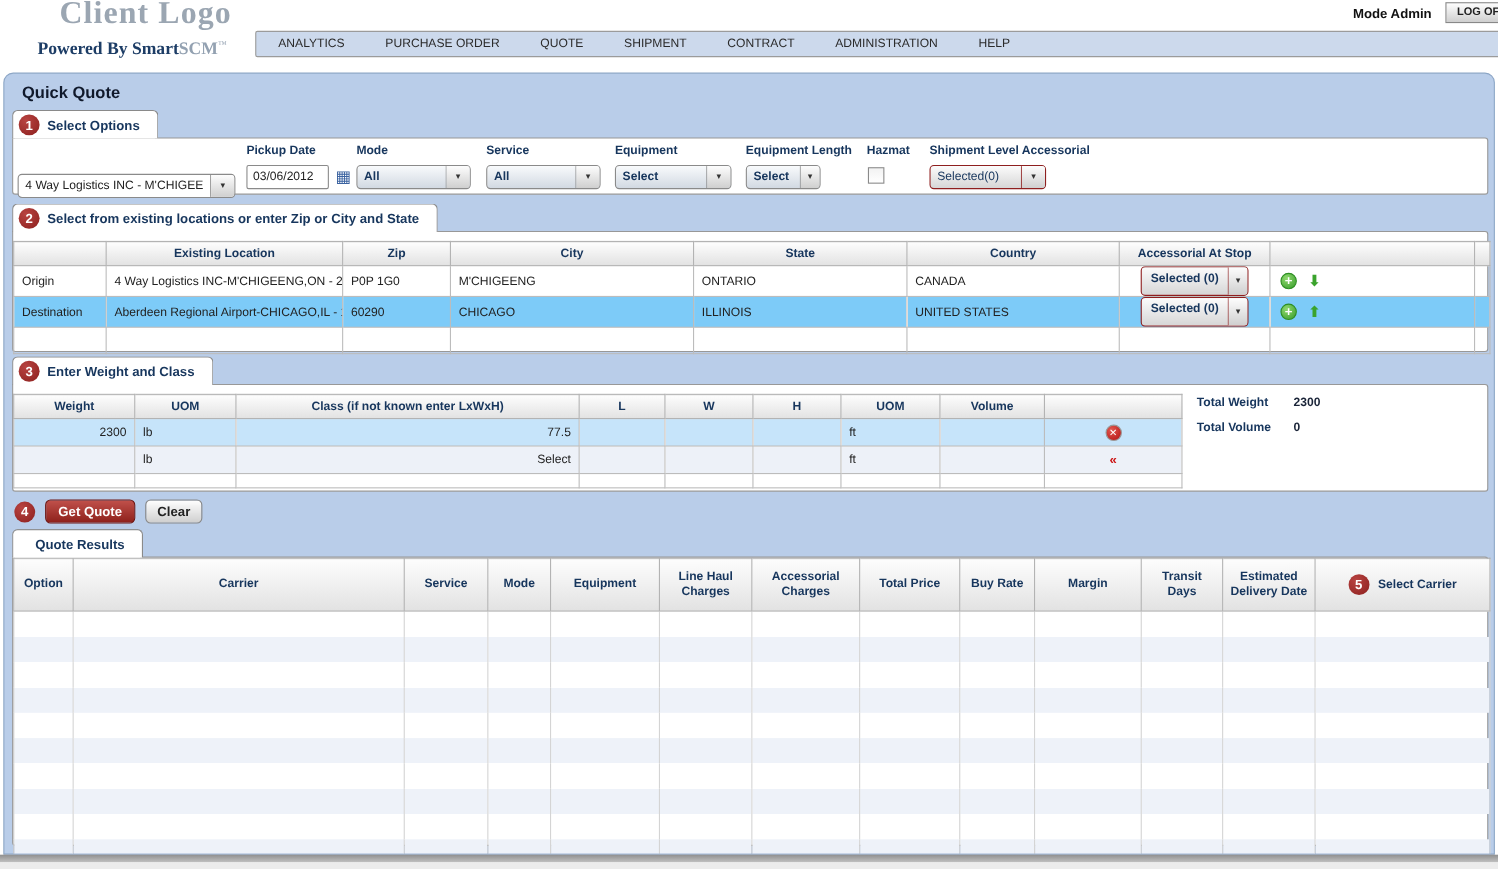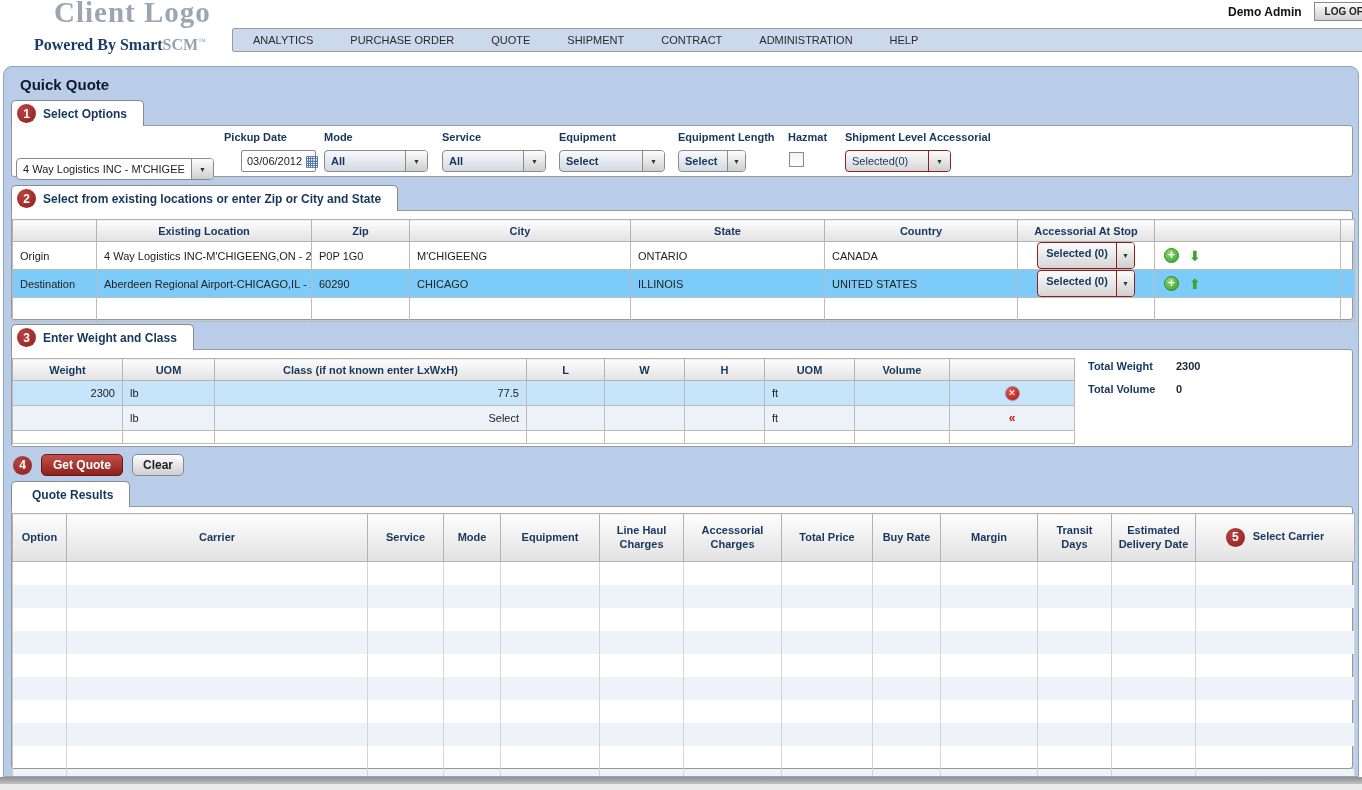--- a/index.html
+++ b/index.html
@@ -117,21 +117,21 @@
   .tot-row { display:flex; margin-bottom:11px; }
   .tot-lbl { font-weight:bold; color:#17365d; width:88px; }
   .tot-val { font-weight:bold; color:#1a2438; }
 
   
   .action-row { display:flex; align-items:center; gap:9px; height:24px; margin:5px 0 4px 2px; }
   .btn-quote { background:linear-gradient(#c0504a,#8e211c); border:1px solid #6d1512;
     border-radius:5px; color:#fff; font-weight:bold; font-size:12px; padding:3px 11px;
     cursor:pointer; font-family:"Liberation Sans","DejaVu Sans",sans-serif; }
   .btn-clear { font-size:12px; padding:3px 10px; border-radius:5px; }
-  .results { height:263px; padding-top:6px; }
+  .results { height:263px; }
   .rt { width:1342px; border:1px solid #c9c9c9; }
   .rt th { height:48px; vertical-align:middle; line-height:1.25; white-space:normal; }
   .rt td { border:none; border-right:1px solid #d4d4d4; height:23px; }
   .rt tbody tr:nth-child(even) { background:#eef2f9; }
   .rt .sel-hd { white-space:nowrap; }
   .rt .sel-hd .badge { margin-right:8px; vertical-align:middle; }
 
   .bottom-bar { position:absolute; left:0; top:777px; width:1362px; height:7px;
     background:linear-gradient(#8f8f8f,#c2c2c2); }
   .bottom-pad { position:absolute; left:0; top:784px; width:1362px; height:6px; background:#ececec; }
@@ -145,42 +145,42 @@
   <nav class="nav">
     <span class="nav-item">ANALYTICS</span>
     <span class="nav-item">PURCHASE ORDER</span>
     <span class="nav-item">QUOTE</span>
     <span class="nav-item">SHIPMENT</span>
     <span class="nav-item">CONTRACT</span>
     <span class="nav-item">ADMINISTRATION</span>
     <span class="nav-item">HELP</span>
   </nav>
   <div class="user">
-    <span class="user-name">Demo Admin</span>
+    <span class="user-name">Mode Admin</span>
     <button class="btn-gray logoff">LOG OFF</button>
   </div>
 </div>
 
 <div class="main">
   <div class="page-title">Quick Quote</div>
 
   
   <div class="tab">
     <span class="badge">1</span>
     <span>Select Options</span>
   </div>
   <div class="panel section1">
     <div class="dd" style="left:4px;top:32px;width:198px">
       <span class="dd-text">4 Way Logistics INC - M'CHIGEE</span>
       <span class="dd-btn">
           <span class="dd-arrow">▼</span>
         </span>
     </div>
     <span class="lbl" style="left:212px">Pickup Date</span>
-    <input class="text-input" style="left: 212px; top: 24px; width: 75px; margin-left: 17px;" value="03/06/2012">
+    <input class="text-input" style="left: 212px; top: 24px; width: 75px;" value="03/06/2012">
     <span class="cal" style="left:293px;top:27px">▦</span>
     <span class="lbl" style="left:312px">Mode</span>
     <div class="dd dd-gray" style="left:312px;top:24px;width:104px">
       <span class="dd-text">All</span>
       <span class="dd-btn">
           <span class="dd-arrow">▼</span>
         </span>
     </div>
     <span class="lbl" style="left:430px">Service</span>
     <div class="dd dd-gray" style="left:430px;top:24px;width:104px">

